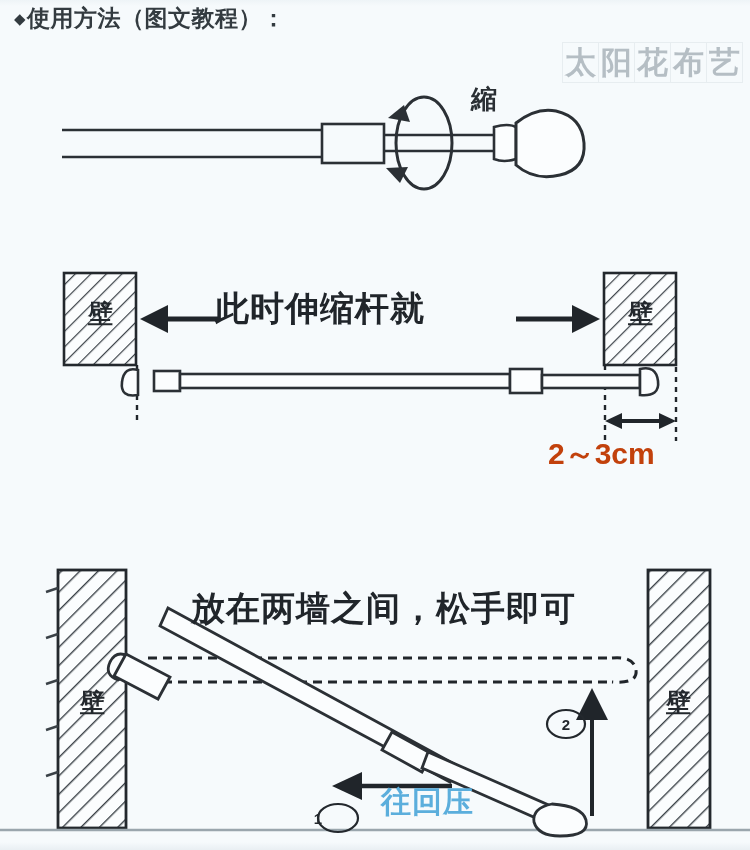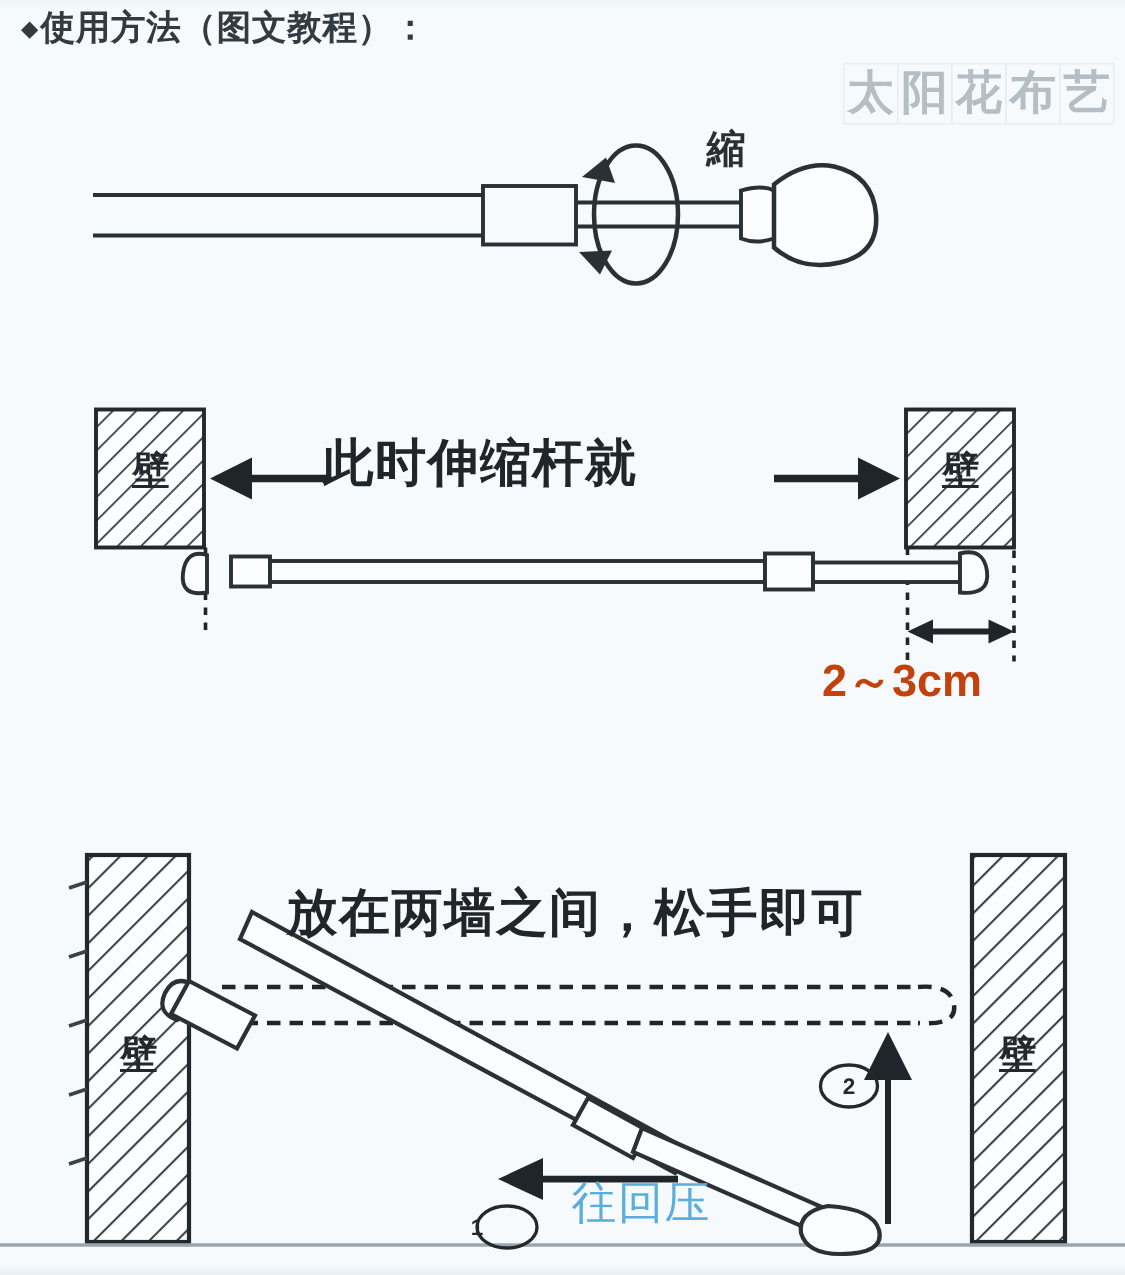--- a/index.html
+++ b/index.html
@@ -100,21 +100,21 @@
     font-size: 30px;
     font-weight: bold;
     color: #c2410c;
     white-space: nowrap;
   }
   .place-label { left: 148px; top: 586px; margin-left: 43px; }
   .press-label {
     position: absolute;
     left: 381px; top: 782px;
     font-size: 30px;
-    font-weight: normal;
+    font-weight: bold;
     color: #5baedc;
     white-space: nowrap;
     letter-spacing: 1px;
   }
   .wall-ch {
     position: absolute;
     font-size: 25px;
     font-weight: bold;
     color: #23282d;
   }

